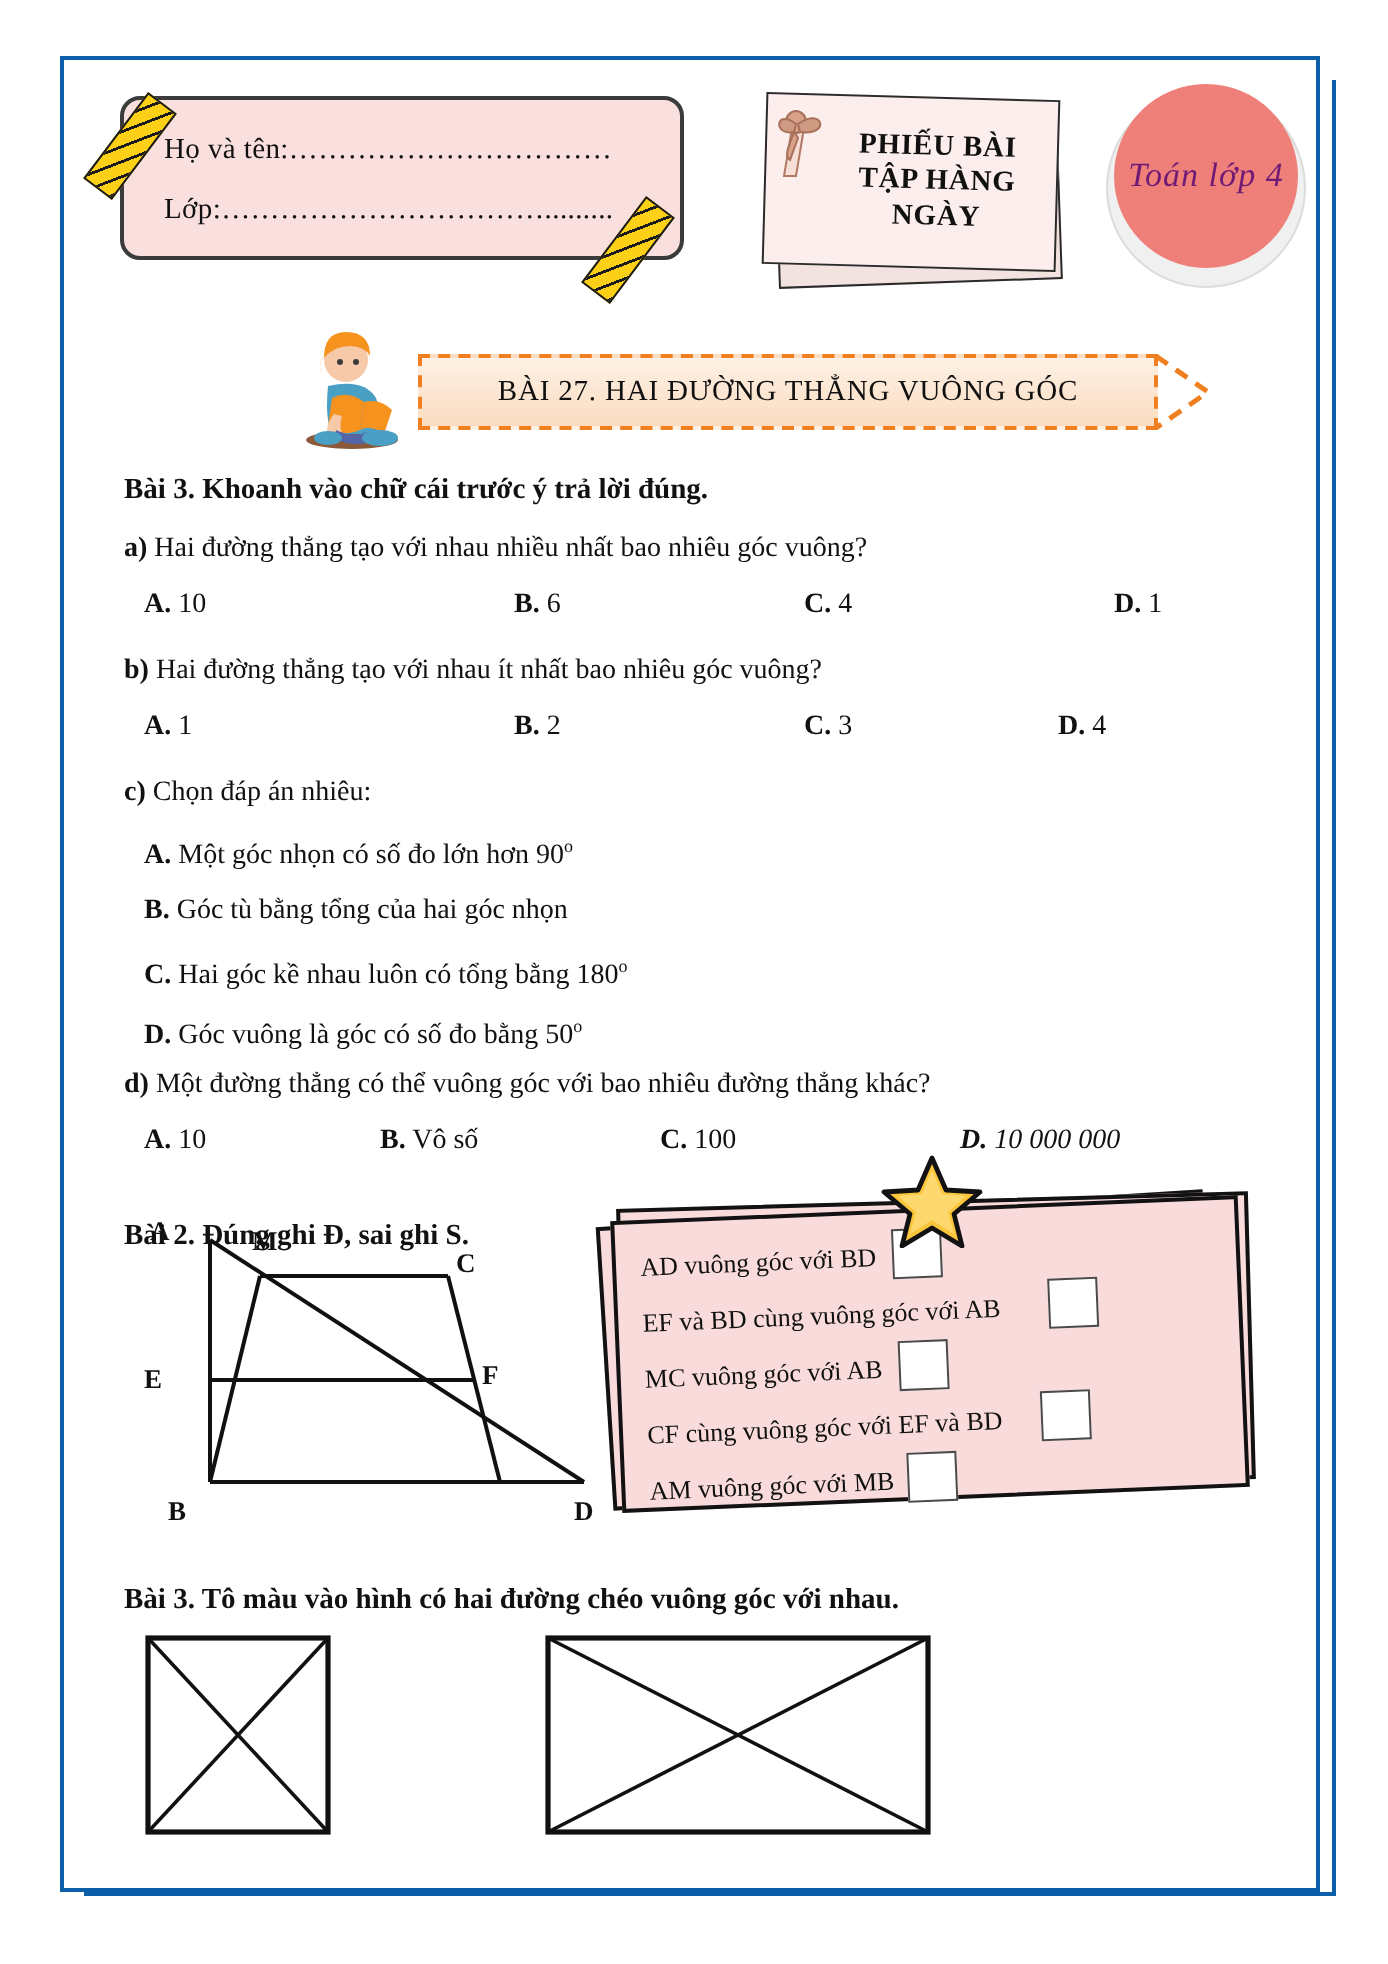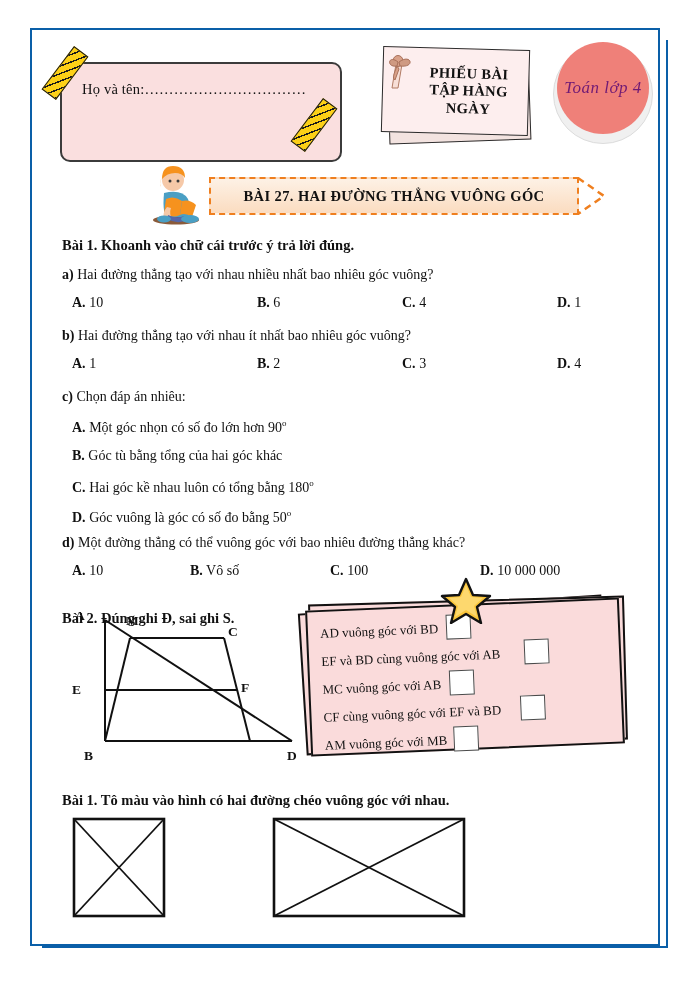--- a/index.html
+++ b/index.html
@@ -15,24 +15,23 @@
   }
   .page-frame-inner{
     position:absolute;left:666px;top:40px;width:2px;height:908px;background:#0a5fa8;
   }
   .page-frame-inner-bottom{
     position:absolute;left:42px;top:946px;width:626px;height:2px;background:#0a5fa8;
   }
 
   
   .namebox{
-    position:absolute;left:60px;top:48px;width:282px;height:100px;
+    position:absolute;left:60px;top:48px;width:282px;height:82px;
     background:#fadfdf;border:2px solid #3b3b3b;border-radius:10px;
     box-sizing:border-box;
-    margin-top:14px;
   }
   .namebox .line{
     position:absolute;left:20px;font-size:14.5px;white-space:nowrap;letter-spacing:.2px;
   }
   .namebox .l1{top:17px;}
   .namebox .l2{top:47px;}
   .tape{
     position:absolute;width:18px;height:54px;background:#fcd017;
     border:1.6px solid #1a1a1a;box-sizing:border-box;
     background-image:repeating-linear-gradient(-58deg,#1a1a1a 0 1.4px,transparent 1.4px 7px);
@@ -72,21 +71,21 @@
 
   
   .boy{position:absolute;left:146px;top:163px;width:60px;height:62px;}
   .banner{
     position:absolute;left:209px;top:177px;width:370px;height:38px;
     background:linear-gradient(180deg,#fdf1e5 0%,#fbdcc0 100%);
     border:2px dashed #ef7f1f;box-sizing:border-box;
     display:flex;align-items:center;justify-content:center;
   }
   .banner span{
-    font-weight:bold;font-size:14.5px;letter-spacing:.4px;white-space:nowrap;
+    font-weight:normal;font-size:14.5px;letter-spacing:.4px;white-space:nowrap;
   }
   .banner-arrow{
     position:absolute;left:577px;top:176px;width:30px;height:40px;
   }
 
   
   .txt{position:absolute;font-size:14px;white-space:nowrap;line-height:1;}
   .b{font-weight:bold;}
   .heading{font-weight:bold;font-size:14.5px;}
   sup{font-size:9px;vertical-align:super;}
@@ -127,20 +126,21 @@
 </style>
 </head>
 <body>
 
 <div class="page-frame"></div>
 <div class="page-frame-inner"></div>
 <div class="page-frame-inner-bottom"></div>
 
 <div class="namebox">
   <div class="line l1">Họ và tên:……………………………</div>
+  <div class="line l2">Lớp:…………………………….........</div>
 </div>
 <div class="tape tape-tl"></div>
 <div class="tape tape-br"></div>
 
 <div class="phieu-shadow"></div>
 <div class="phieu">
   <div class="phieu-text">
     <div>PHIẾU BÀI</div>
     <div>TẬP HÀNG</div>
     <div>NGÀY</div>
@@ -175,21 +175,21 @@
   <ellipse cx="44" cy="56" rx="9" ry="4" fill="#4a9fc4"></ellipse>
   <ellipse cx="18" cy="56" rx="7" ry="3.5" fill="#4a9fc4"></ellipse>
 </svg>
 <div class="banner">
   <span>BÀI 27. HAI ĐƯỜNG THẲNG VUÔNG GÓC</span>
 </div>
 <svg class="banner-arrow" viewBox="0 0 30 40">
   <path d="M1 2 L27 20 L1 38" fill="none" stroke="#ef7f1f" stroke-width="2.5" stroke-dasharray="7 5"></path>
 </svg>
 
-<div class="txt heading" style="left:62px;top:238px;">Bài 1. Khoanh vào chữ cái trước ý trả lời đúng.</div>
+<div class="txt heading" style="left:62px;top:238px;">Bài 3. Khoanh vào chữ cái trước ý trả lời đúng.</div>
 
 <div class="txt" style="left:62px;top:268px;">
   <span class="b">a)</span>
   <span>Hai đường thẳng tạo với nhau nhiều nhất bao nhiêu góc vuông?</span>
 </div>
 <div class="opt-row" style="left:62px;top:295px;">
   <div class="opt" style="left:10px;">
     <span class="b">A.</span>
     <span>10</span>
   </div>
@@ -217,37 +217,37 @@
     <span>1</span>
   </div>
   <div class="opt" style="left:195px;">
     <span class="b">B.</span>
     <span>2</span>
   </div>
   <div class="opt" style="left:340px;">
     <span class="b">C.</span>
     <span>3</span>
   </div>
-  <div class="opt" style="left:495px;">
+  <div class="opt" style="left:467px;">
     <span class="b">D.</span>
     <span>4</span>
   </div>
 </div>
 
 <div class="txt" style="left:62px;top:390px;">
   <span class="b">c)</span>
   <span>Chọn đáp án nhiêu:</span>
 </div>
 <div class="txt" style="left:72px;top:419px;">
   <span class="b">A.</span>
   <span>Một góc nhọn có số đo lớn hơn 90</span><sup>o</sup>
 </div>
 <div class="txt" style="left:72px;top:449px;">
   <span class="b">B.</span>
-  <span>Góc tù bằng tổng của hai góc khác</span>
+  <span>Góc tù bằng tổng của hai góc nhọn</span>
 </div>
 <div class="txt" style="left:72px;top:479px;">
   <span class="b">C.</span>
   <span>Hai góc kề nhau luôn có tổng bằng 180</span><sup>o</sup>
 </div>
 <div class="txt" style="left:72px;top:509px;">
   <span class="b">D.</span>
   <span>Góc vuông là góc có số đo bằng 50</span><sup>o</sup>
 </div>
 
@@ -261,21 +261,21 @@
     <span>10</span>
   </div>
   <div class="opt" style="left:128px;font-family:Liberation Serif, serif;">
     <span class="b">B.</span>
     <span>Vô số</span>
   </div>
   <div class="opt" style="left:268px;">
     <span class="b">C.</span>
     <span>100</span>
   </div>
-  <div class="opt" style="left:418px;">
+  <div class="opt" style="left:418px;font-style:italic;">
     <span class="b">D.</span>
     <span>10 000 000</span>
   </div>
 </div>
 
 <div class="txt heading" style="left:62px;top:580px;margin-top:31px;">Bài 2. Đúng ghi Đ, sai ghi S.</div>
 
 <svg class="fig" style="left:72px;top:608px;" width="235" height="150" viewBox="0 0 235 150">
 
   <line x1="33" y1="12" x2="33" y2="133" stroke="#111" stroke-width="2"></line>
@@ -319,21 +319,21 @@
 
     <div class="cl" style="top:128px;">AM vuông góc với MB</div>
     <div class="cbox" style="left:143px;top:122px;"></div>
   </div>
 </div>
 <svg class="star" viewBox="0 0 52 48">
   <path d="M26 3 L33 19 L50 20 L37 31 L41 47 L26 38 L11 47 L15 31 L2 20 L19 19 Z" fill="#fbc63c" stroke="#121212" stroke-width="2.4" stroke-linejoin="round"></path>
   <path d="M26 9 L31 21 L43 22 L34 30 L37 41 L26 34 L15 41 L18 30 L9 22 L21 21 Z" fill="#fdd86e" stroke="none"></path>
 </svg>
 
-<div class="txt heading" style="left:62px;top:793px;">Bài 1. Tô màu vào hình có hai đường chéo vuông góc với nhau.</div>
+<div class="txt heading" style="left:62px;top:793px;">Bài 3. Tô màu vào hình có hai đường chéo vuông góc với nhau.</div>
 
 <svg class="fig" style="left:72px;top:817px;" width="94" height="101" viewBox="0 0 94 101">
   <rect x="2" y="2" width="90" height="97" fill="#ffffff" stroke="#111" stroke-width="2.6"></rect>
   <line x1="2" y1="2" x2="92" y2="99" stroke="#111" stroke-width="1.8"></line>
   <line x1="92" y1="2" x2="2" y2="99" stroke="#111" stroke-width="1.8"></line>
 </svg>
 
 <svg class="fig" style="left:272px;top:817px;" width="194" height="101" viewBox="0 0 194 101">
   <rect x="2" y="2" width="190" height="97" fill="#ffffff" stroke="#111" stroke-width="2.6"></rect>
   <line x1="2" y1="2" x2="192" y2="99" stroke="#111" stroke-width="1.8"></line>

